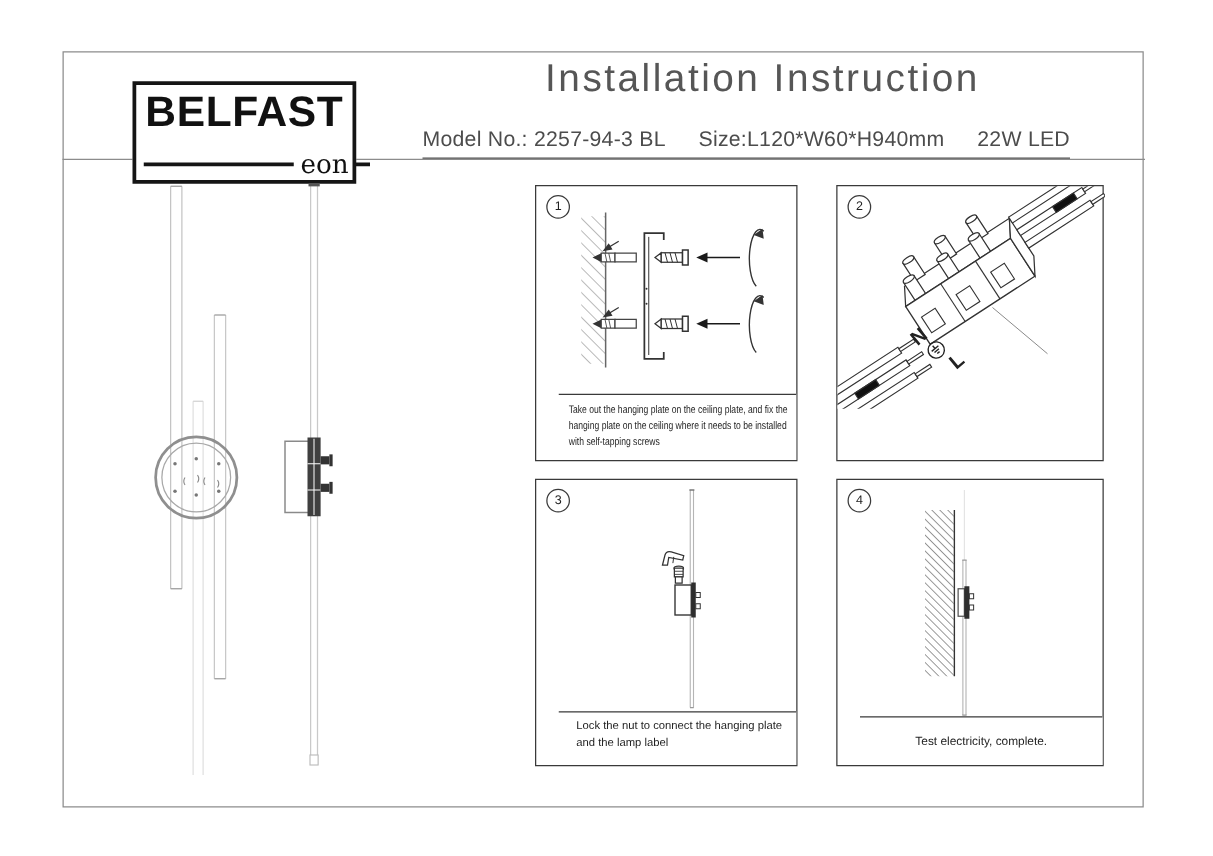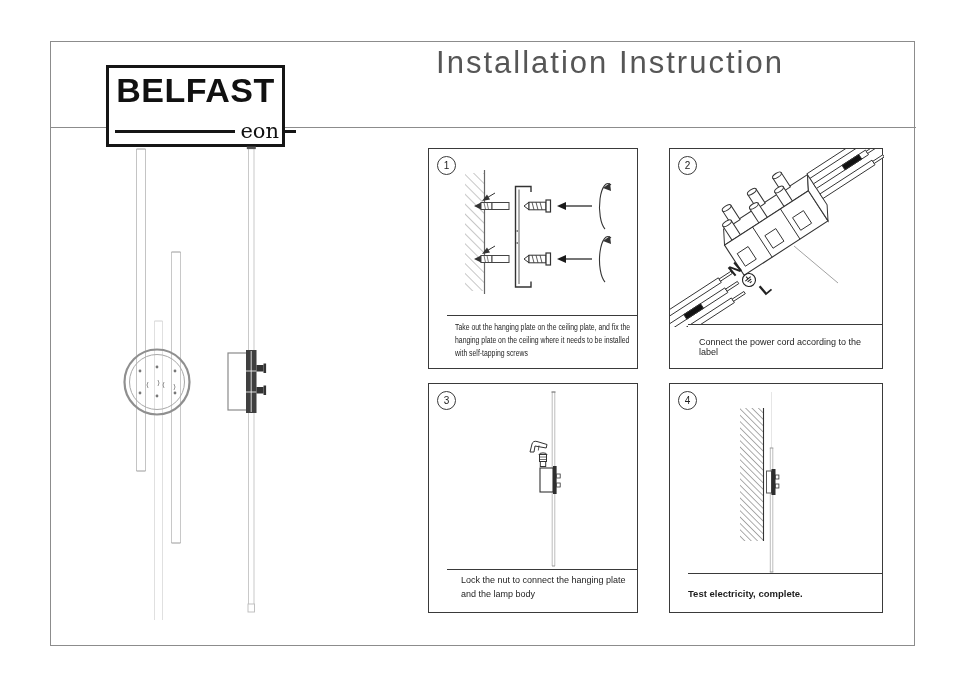--- a/index.html
+++ b/index.html
@@ -40,21 +40,21 @@
          border-radius:50%;display:flex;align-items:center;justify-content:center;
          font-size:10px;color:#222;background:#fff;z-index:2;}
   .panel-art{position:absolute;left:0;top:0;}
   .panel-caption{position:absolute;left:0;right:0;bottom:0;border-top:1.3px solid #3a3a3a;
          color:#1e1e1e;background:#fff;margin-left:18px;}
   #panel-1 .panel-caption{height:47px;padding:5px 6px 0 8px;font-size:8.8px;line-height:1.5;}
   #panel-1 .cap-inner{white-space:pre-line;transform:scaleX(0.78);transform-origin:0 0;width:128%;}
   #panel-2 .panel-caption{height:43px;display:flex;align-items:center;padding-left:11px;font-size:9px;}
   #panel-3 .panel-caption{height:38px;padding:4px 0 0 14px;font-size:9px;line-height:1.55;}
   #panel-3 .cap-inner{white-space:pre-line;}
-  #panel-4 .panel-caption{height:38px;display:flex;align-items:center;font-size:9.5px;font-weight:bold;}
+  #panel-4 .panel-caption{height:38px;display:flex;align-items:center;justify-content:center;font-size:9.5px;}
 
   .left-art{position:absolute;left:100px;top:140px;}
 </style>
 </head>
 <body>
 
 <div id="page">
 
   <div class="frame"></div>
   <div class="header-sep"></div>
@@ -62,20 +62,30 @@
   <div class="logo">
     <div class="logo-brand">BELFAST</div>
     <div class="logo-bottom">
       <span class="logo-rule"></span>
       <span class="logo-sub">eon</span>
       <span class="logo-rule-short"></span>
     </div>
   </div>
 
   <div class="title">Installation Instruction</div>
+  <div class="model-row">
+    <span class="model-seg">
+      <span>Model No.:</span>
+      <span>2257-94-3 BL</span>
+    </span>
+    <span class="model-seg">
+      <span>Size:</span><span>L120*W60*H940mm</span>
+    </span>
+    <span class="model-seg">22W LED</span>
+  </div>
 
   <svg class="left-art" width="220" height="480" viewBox="0 0 220 480">
 
     <g stroke-linecap="butt" fill="none">
       <g stroke="#c4c4c4" stroke-width="1">
         <line x1="36.5" y1="9" x2="36.5" y2="331"></line>
           <line x1="45.5" y1="9" x2="45.5" y2="331"></line>
         <line x1="36.5" y1="9" x2="45.5" y2="9" stroke="#9a9a9a"></line>
           <line x1="36.5" y1="331" x2="45.5" y2="331" stroke="#9a9a9a"></line>
       </g>
@@ -251,23 +261,20 @@
       <g transform="translate(79,131) rotate(-40)" stroke="#222" stroke-width="1.1" fill="none">
         <circle cx="0" cy="0" r="6.5"></circle>
         <line x1="0" y1="-4.5" x2="0" y2="-1.5"></line>
         <line x1="-3.5" y1="-1.5" x2="3.5" y2="-1.5"></line>
         <line x1="-2.3" y1="0.6" x2="2.3" y2="0.6"></line>
         <line x1="-1.2" y1="2.7" x2="1.2" y2="2.7"></line>
       </g>
       <text x="95" y="147" transform="rotate(-40 95 147)" font-size="16" font-weight="600" fill="#222">L</text>
       <line x1="124" y1="97" x2="168" y2="134" stroke="#8a8a8a" stroke-width="0.8"></line>
     </svg>
-    <div class="panel-caption">
-      <div class="cap-inner">Connect the power cord according to the label</div>
-    </div>
   </div>
 
   <div class="panel" id="panel-3">
     <div class="panel-num">3</div>
     <svg class="panel-art" width="210" height="192" viewBox="0 0 210 192">
       <g>
         <line x1="123.2" y1="8" x2="123.2" y2="182" stroke="#b5b5b5" stroke-width="0.9"></line>
         <line x1="125.8" y1="8" x2="125.8" y2="182" stroke="#b5b5b5" stroke-width="0.9"></line>
         <line x1="122.5" y1="8" x2="126.5" y2="8" stroke="#777" stroke-width="1.2"></line>
         <line x1="123" y1="182" x2="126" y2="182" stroke="#999" stroke-width="1"></line>
@@ -285,21 +292,21 @@
       </g>
       <g>
         <rect x="111" y="84" width="13" height="24" fill="#fff" stroke="#333" stroke-width="1.1"></rect>
         <rect x="124" y="82" width="3.6" height="28" fill="#2e2e2e"></rect>
         <rect x="127.6" y="90" width="3.6" height="4" fill="#fff" stroke="#333" stroke-width="0.8"></rect>
         <rect x="127.6" y="99" width="3.6" height="4" fill="#fff" stroke="#333" stroke-width="0.8"></rect>
       </g>
     </svg>
     <div class="panel-caption">
       <div class="cap-inner">Lock the nut to connect the hanging plate
-and the lamp body</div>
+and the lamp label</div>
     </div>
   </div>
 
   <div class="panel" id="panel-4">
     <div class="panel-num">4</div>
     <svg class="panel-art" width="214" height="192" viewBox="0 0 214 192">
       <defs>
         <pattern id="hp4" width="4.5" height="4.5" patternUnits="userSpaceOnUse" patternTransform="rotate(-45)">
           <line x1="0" y1="0" x2="0" y2="4.5" stroke="#4a4a4a" stroke-width="0.9"></line>
         </pattern>

